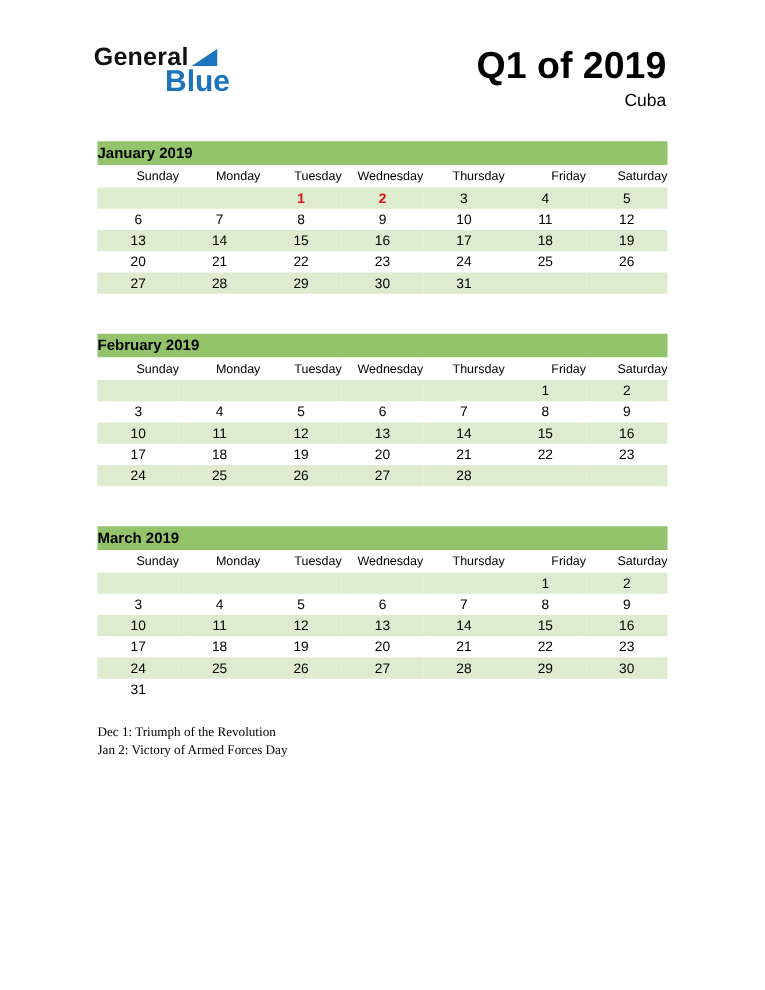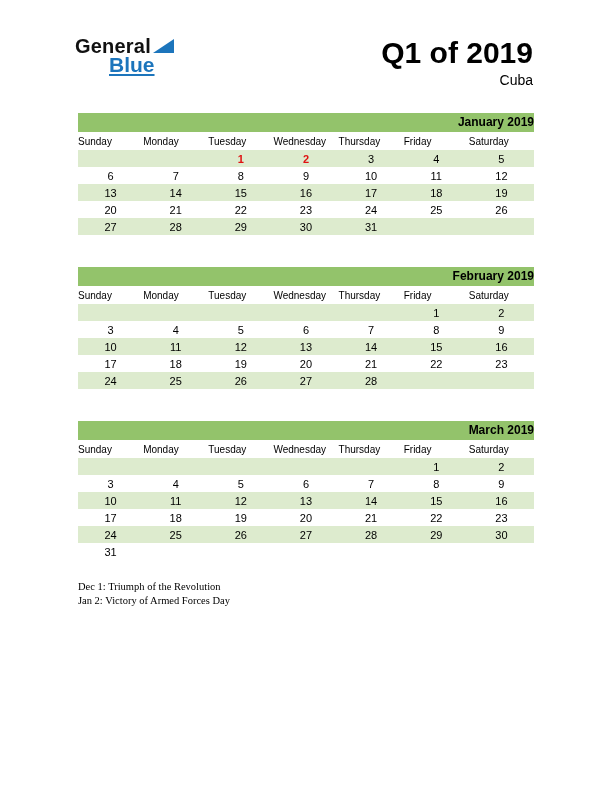--- a/index.html
+++ b/index.html
@@ -28,63 +28,62 @@
   .logo-line1 {
     display: flex;
     align-items: flex-start;
     font-size: 20px;
     font-weight: 700;
     letter-spacing: 0.2px;
     color: #111111;
   }
   .logo-triangle { margin-left: 2px; margin-top: 1px; }
   .logo-line2 {
-    font-size: 21px;
+    font-size: 24px;
     font-weight: 700;
     color: var(--blue, #1C75BC);
-    margin-left: 34px;
+    margin-left: 57px;
     margin-top: -2px;
-    text-decoration: underline;
   }
   .title-block { text-align: right; }
   .q-title {
     font-size: 30px;
     font-weight: 700;
     line-height: 1.1;
   }
   .q-subtitle {
     font-size: 14px;
     font-weight: 400;
     margin-top: 3px;
   }
   
   .calendars { margin-top: 25px; }
   .month {
     width: 456px;
     margin: 0 auto 32px auto;
   }
   .month-title {
     background: var(--green, #93C36B);
-    text-align: right;
+    text-align: left;
     font-size: 12px;
     font-weight: 700;
     height: 19px;
     line-height: 19px;
   }
   table.month-grid {
     width: 100%;
     border-collapse: collapse;
     table-layout: fixed;
   }
   table.month-grid th {
     font-size: 10px;
     font-weight: 400;
     padding: 4px 0 3px 0;
     background: #ffffff;
-    text-align: left;
+    text-align: right;
   }
   table.month-grid td {
     font-size: 11px;
     text-align: center;
     height: 17px;
     vertical-align: middle;
     padding: 0;
   }
   tr.alt td { background: var(--light-green, #DDEBCE); }
   td.holiday {

